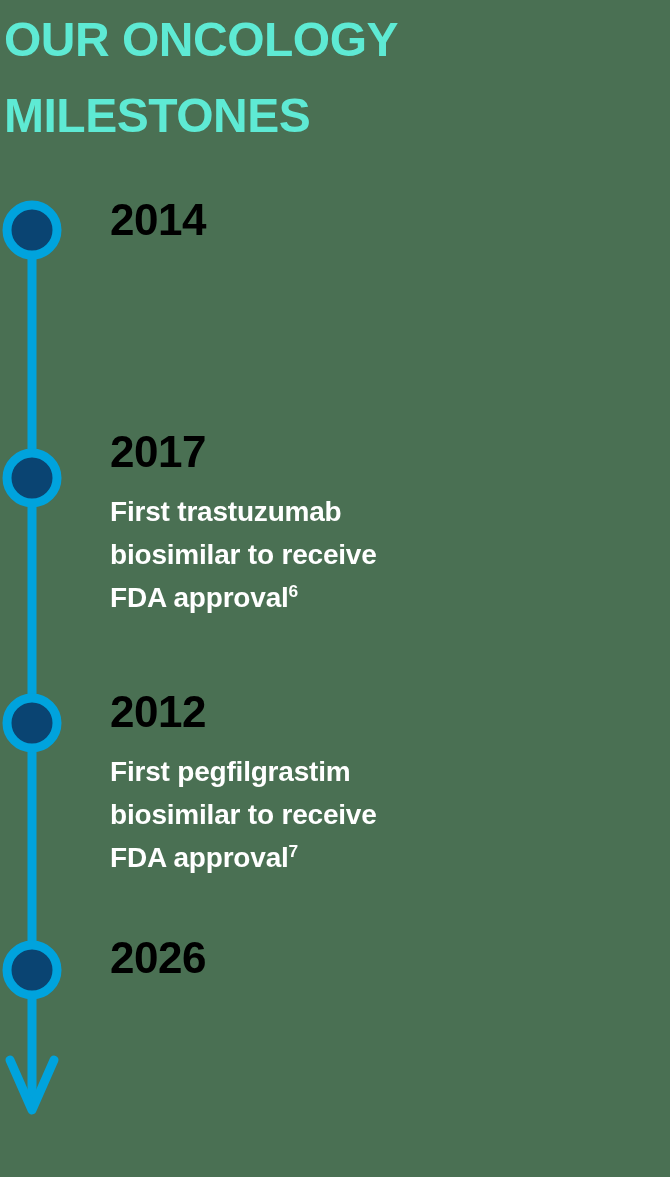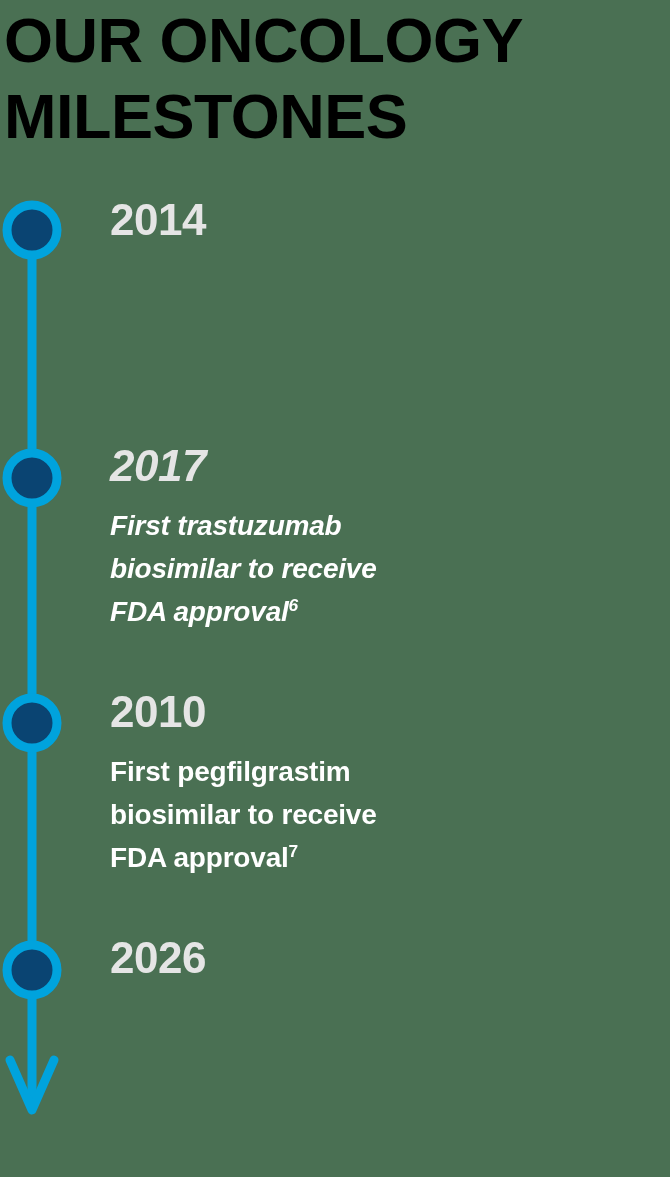--- a/index.html
+++ b/index.html
@@ -14,23 +14,23 @@
     position: relative;
     -webkit-font-smoothing: antialiased;
   }
 
   
   .page-title {
     position: absolute;
     left: 4px;
     top: 2px;
     width: 640px;
-    color: #000000;
+    color: #5eead4;
     font-weight: 700;
-    font-size: 63px;
+    font-size: 48px;
     line-height: 76px;
     letter-spacing: -0.5px;
     text-transform: uppercase;
     white-space: pre-line;
   }
 
   
   .timeline {
     position: absolute;
     left: 0;
@@ -47,26 +47,26 @@
     overflow: visible;
   }
 
   
   .milestone {
     position: absolute;
     left: 110px;
     width: 545px;
   }
   .m0 { top: 24px; }
-  .m1 { top: 270px; font-style: italic; }
+  .m1 { top: 256px; }
   .m2 { top: 516px; }
   .m3 { top: 762px; }
 
   .milestone-year {
-    color: #e5e5e5;
+    color: #000000;
     font-weight: 700;
     font-size: 44px;
     line-height: 52px;
     letter-spacing: -0.5px;
     margin-bottom: 12px;
   }
   .milestone-text {
     color: #FFFFFF;
     font-weight: 700;
     font-size: 28px;
@@ -106,21 +106,21 @@
   </div>
 
   <div class="milestone m1">
     <div class="milestone-year">2017</div>
     <div class="milestone-text"><span>First trastuzumab
 biosimilar to receive
 FDA approval</span><sup>6</sup></div>
   </div>
 
   <div class="milestone m2">
-    <div class="milestone-year">2010</div>
+    <div class="milestone-year">2012</div>
     <div class="milestone-text"><span>First pegfilgrastim
 biosimilar to receive
 FDA approval</span><sup>7</sup></div>
   </div>
 
   <div class="milestone m3">
     <div class="milestone-year">2026</div>
   </div>
 
 </div>

